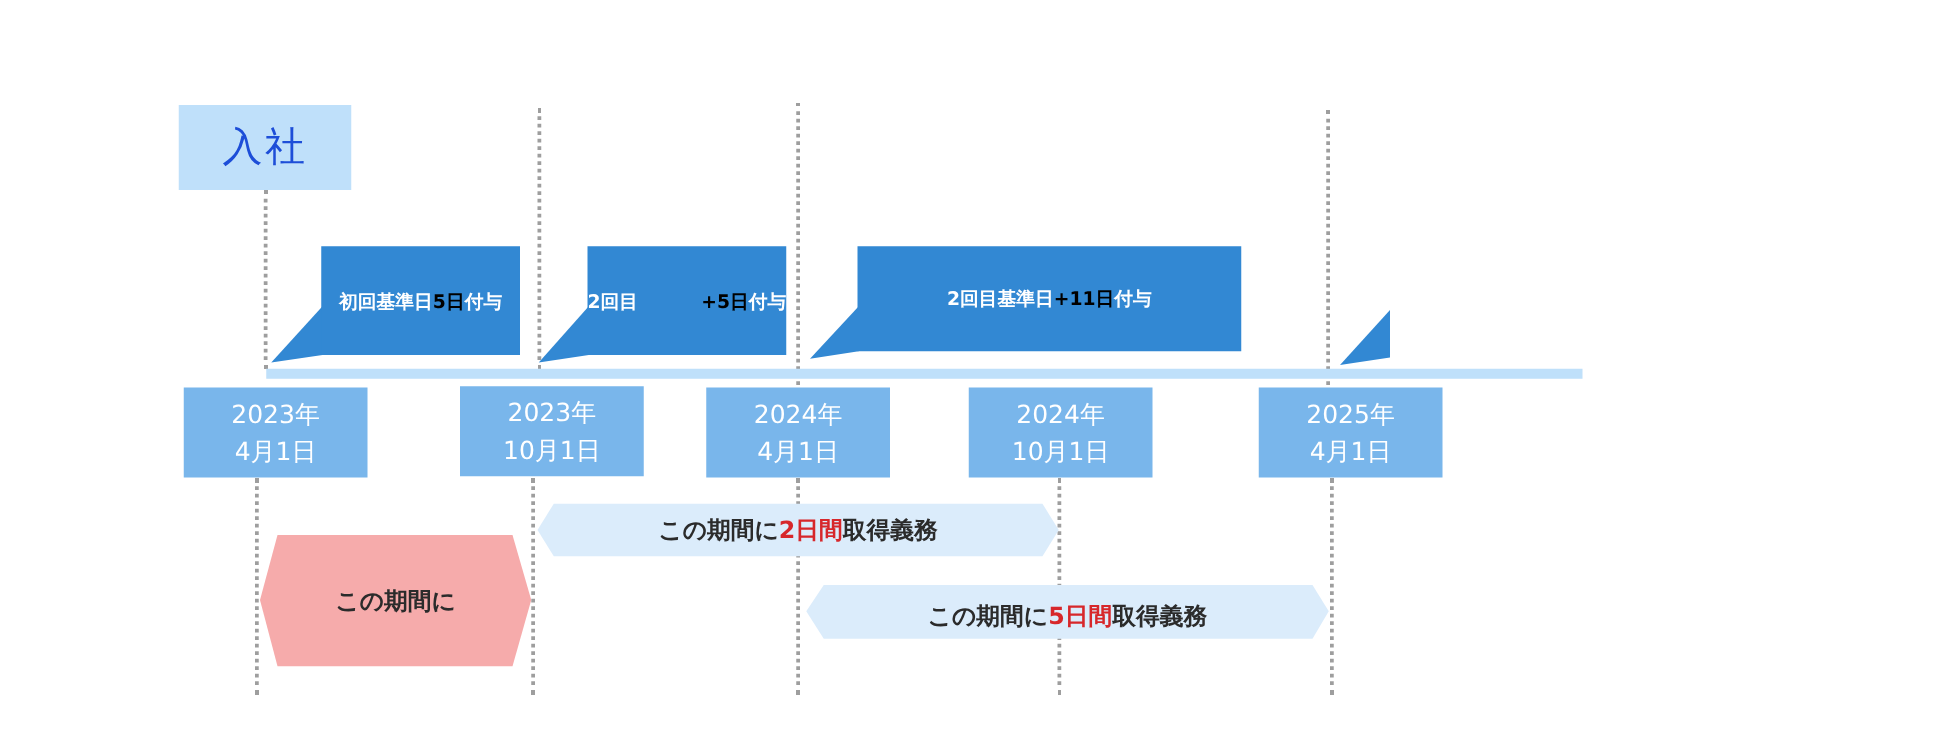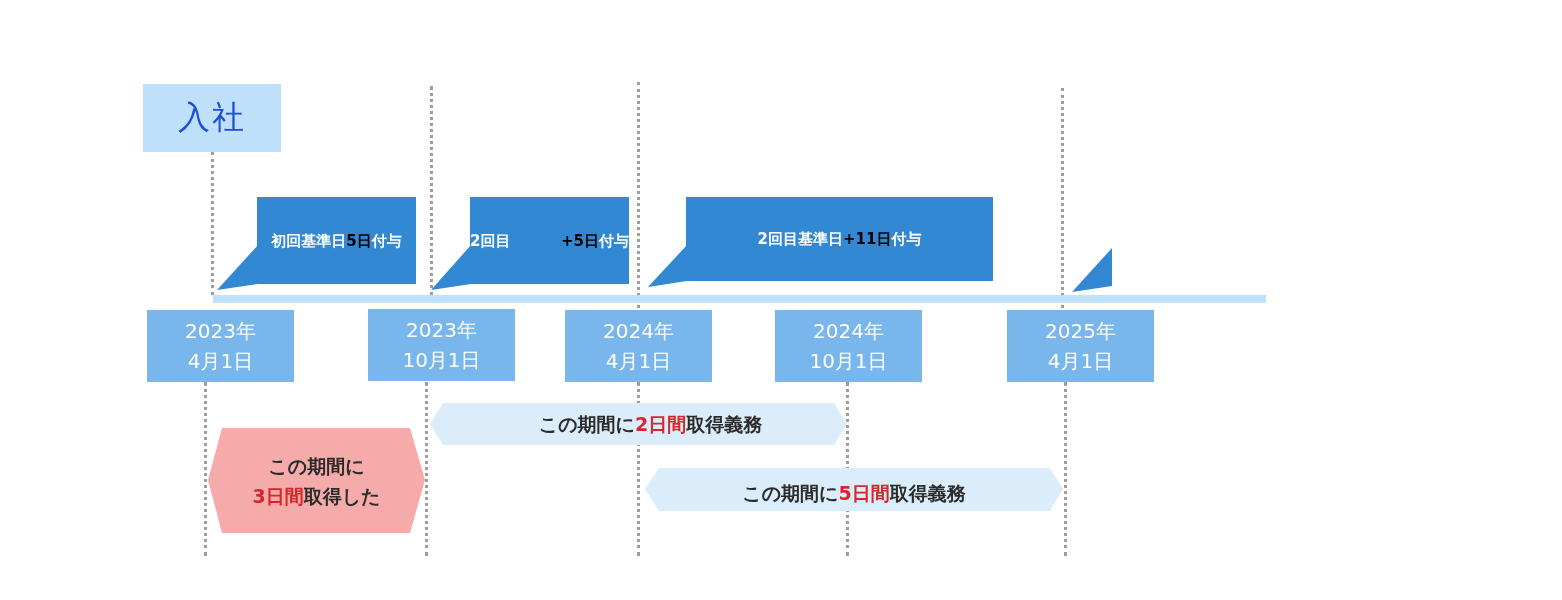--- a/index.html
+++ b/index.html
@@ -120,24 +120,23 @@
 
     <polygon points="222,428 410,428 425,480 410,533 222,533 208,480" fill="#f6abab"></polygon>
 
     <polygon points="443,403 834,403 847,424 834,445 443,445 430,424" fill="#dbecfb"></polygon>
 
     <polygon points="659,468 1050,468 1063,489 1050,511 659,511 645,489" fill="#dbecfb"></polygon>
   </svg>
 
   <div class="banner-text" style="left:208px; top:428px; width:217px; height:105px;">
     <span>この期間に</span>
-    <span><span class="red">3日間</span><span>取得した</span></span>
   </div>
 
-  <div class="banner-text" style="left:442px; top:403px; width:417px; height:42px;">
+  <div class="banner-text" style="left:430px; top:403px; width:417px; height:42px;">
     <span><span>この期間に</span><span class="red">2日間</span><span>取得義務</span></span>
   </div>
 
   <div class="banner-text" style="left:645px; top:468px; width:418px; height:49px;">
     <span><span>この期間に</span><span class="red">5日間</span><span>取得義務</span></span>
   </div>
 
 </div>
 
 </body></html>

